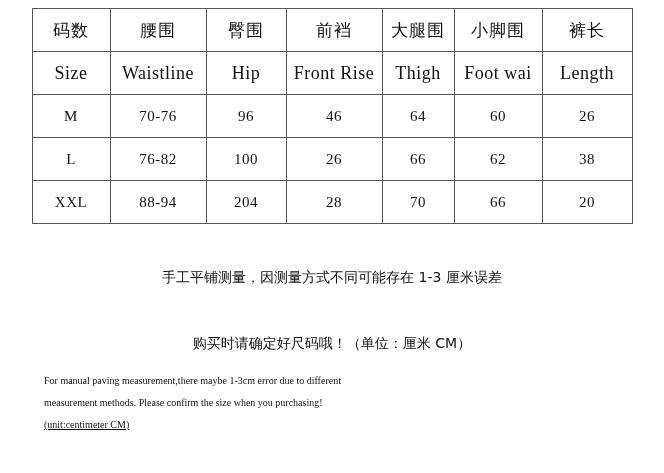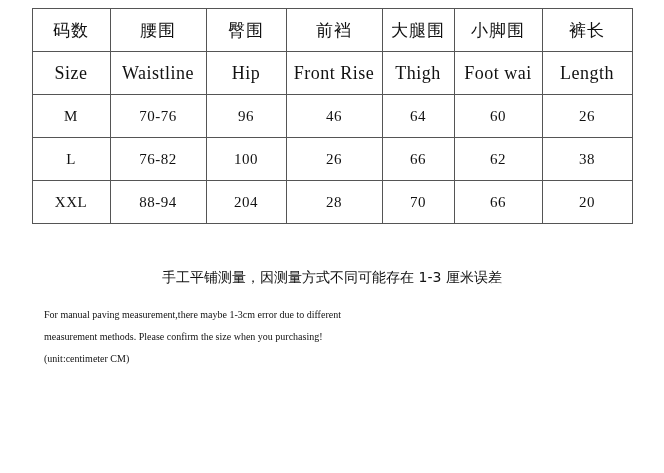--- a/index.html
+++ b/index.html
@@ -76,20 +76,21 @@
     margin: 14px 0 0 44px;
     width: 580px;
     font-family: "Liberation Serif", serif;
     font-size: 10px;
     line-height: 22px;
     color: #111111;
     text-align: justify;
   }
   .notes-en .line-last {
     text-align: left;
+    text-decoration: underline;
   }
 </style>
 </head>
 <body>
 
 <div class="page">
 
   <table class="size-table">
     <colgroup>
       <col class="c0">
@@ -145,20 +146,21 @@
         <td>28</td>
         <td>70</td>
         <td>66</td>
         <td>20</td>
       </tr>
     </tbody>
   </table>
 
   <div class="notes-cn">
     <div>手工平铺测量，因测量方式不同可能存在 1-3 厘米误差</div>
+    <div>购买时请确定好尺码哦！（单位：厘米 CM）</div>
   </div>
 
   <div class="notes-en">
     <div>For manual paving measurement,there maybe 1-3cm error due to different</div>
     <div>measurement methods. Please confirm the size when you purchasing!</div>
     <div class="line-last">(unit:centimeter CM)</div>
   </div>
 
 </div>
 

